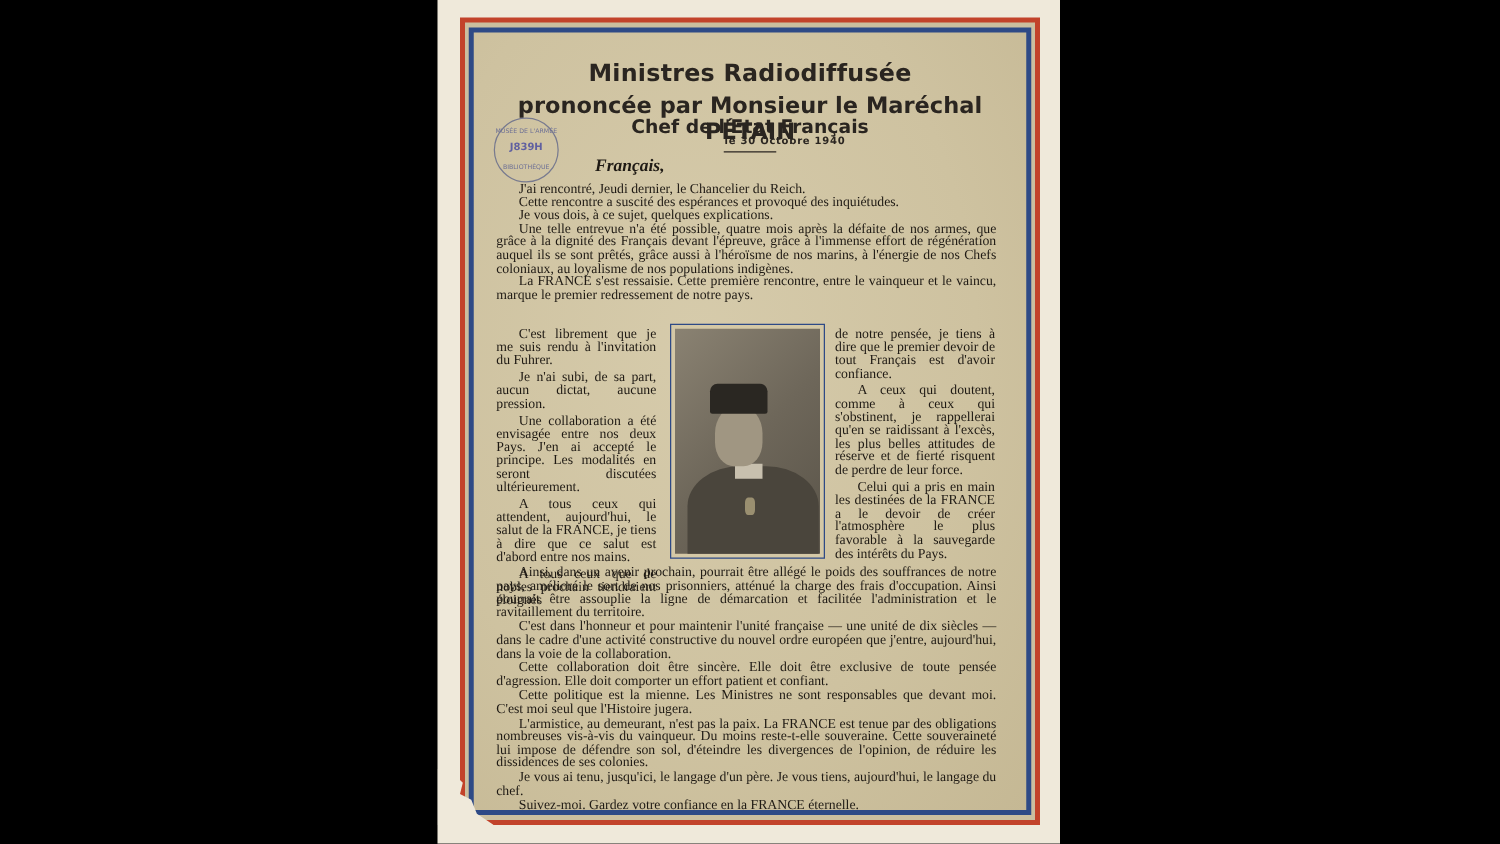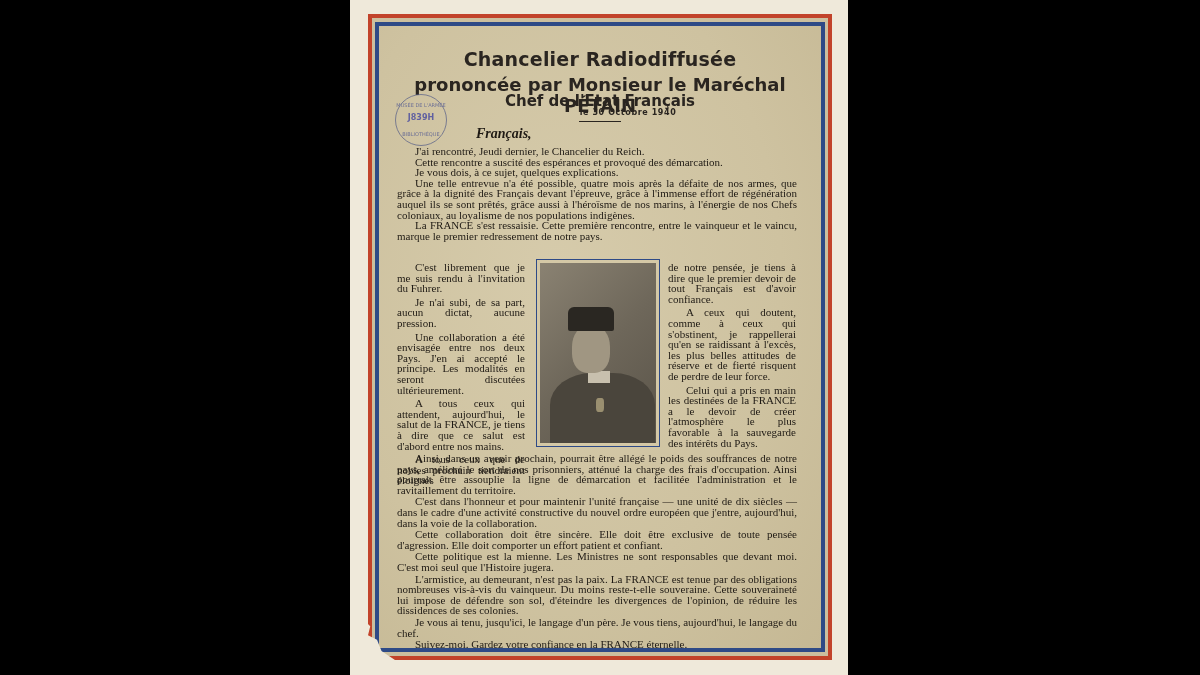--- a/index.html
+++ b/index.html
@@ -45,37 +45,37 @@
 <body>
 
 <div class="sheet"></div>
 <div class="red-border"></div>
 <div class="gap1"></div>
 <div class="blue-border"></div>
 <div class="paper"></div>
 <div class="tear"></div>
 
 <div class="doc">
-  <div class="title t1">Chancelier Radiodiffusée</div>
+  <div class="title t1">Ministres Radiodiffusée</div>
   <div class="title t2">prononcée par Monsieur le Maréchal PÉTAIN</div>
   <div class="title t3">Chef de l'Etat Français</div>
   <div class="title t4">le 30 Octobre 1940</div>
   <div class="date-rule"></div>
 
   <div class="stamp">
     <div class="s1">MUSÉE DE L'ARMÉE</div>
     <div class="s2">J839H</div>
     <div class="s3">BIBLIOTHÈQUE</div>
   </div>
 
   <div class="salut">Français,</div>
 
   <div class="intro body-text">
     <p class="para">J'ai rencontré, Jeudi dernier, le Chancelier du Reich.</p>
-    <p class="para">Cette rencontre a suscité des espérances et provoqué des démarcation.</p>
+    <p class="para">Cette rencontre a suscité des espérances et provoqué des inquiétudes.</p>
     <p class="para">Je vous dois, à ce sujet, quelques explications.</p>
     <p class="para">Une telle entrevue n'a été possible, quatre mois après la défaite de nos armes, que grâce à la dignité des Français devant l'épreuve, grâce à l'immense effort de régénération auquel ils se sont prêtés, grâce aussi à l'héroïsme de nos marins, à l'énergie de nos Chefs coloniaux, au loyalisme de nos populations indigènes.</p>
     <p class="para">La FRANCE s'est ressaisie. Cette première rencontre, entre le vainqueur et le vaincu, marque le premier redressement de notre pays.</p>
   </div>
 
   <div class="col-left body-text">
     <p class="para">C'est librement que je me suis rendu à l'invitation du Fuhrer.</p>
     <p class="para">Je n'ai subi, de sa part, aucun dictat, aucune pression.</p>
     <p class="para">Une collaboration a été envisagée entre nos deux Pays. J'en ai accepté le principe. Les modalités en seront discutées ultérieurement.</p>
     <p class="para">A tous ceux qui attendent, aujourd'hui, le salut de la FRANCE, je tiens à dire que ce salut est d'abord entre nos mains.</p>

